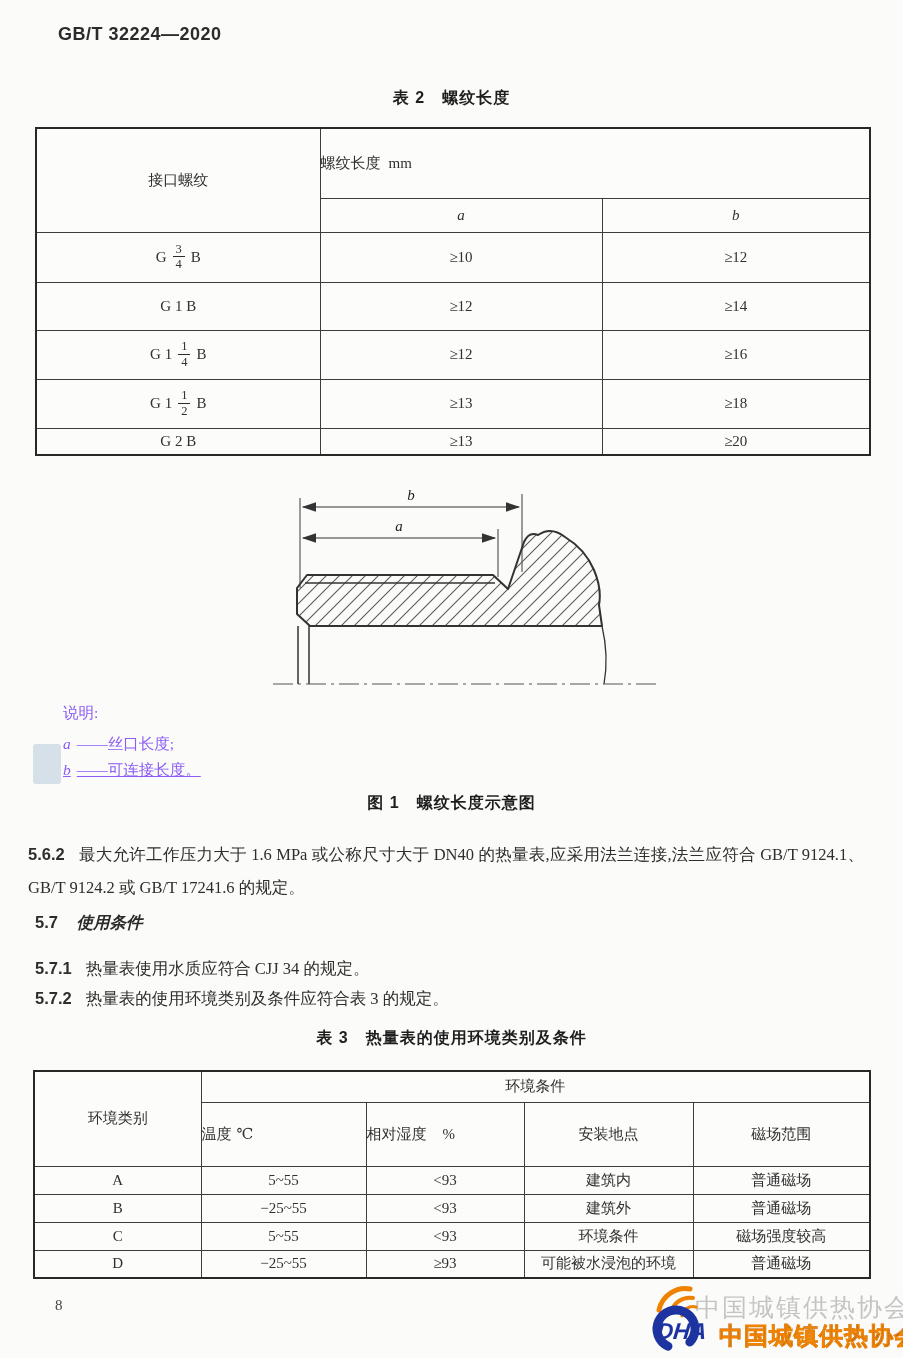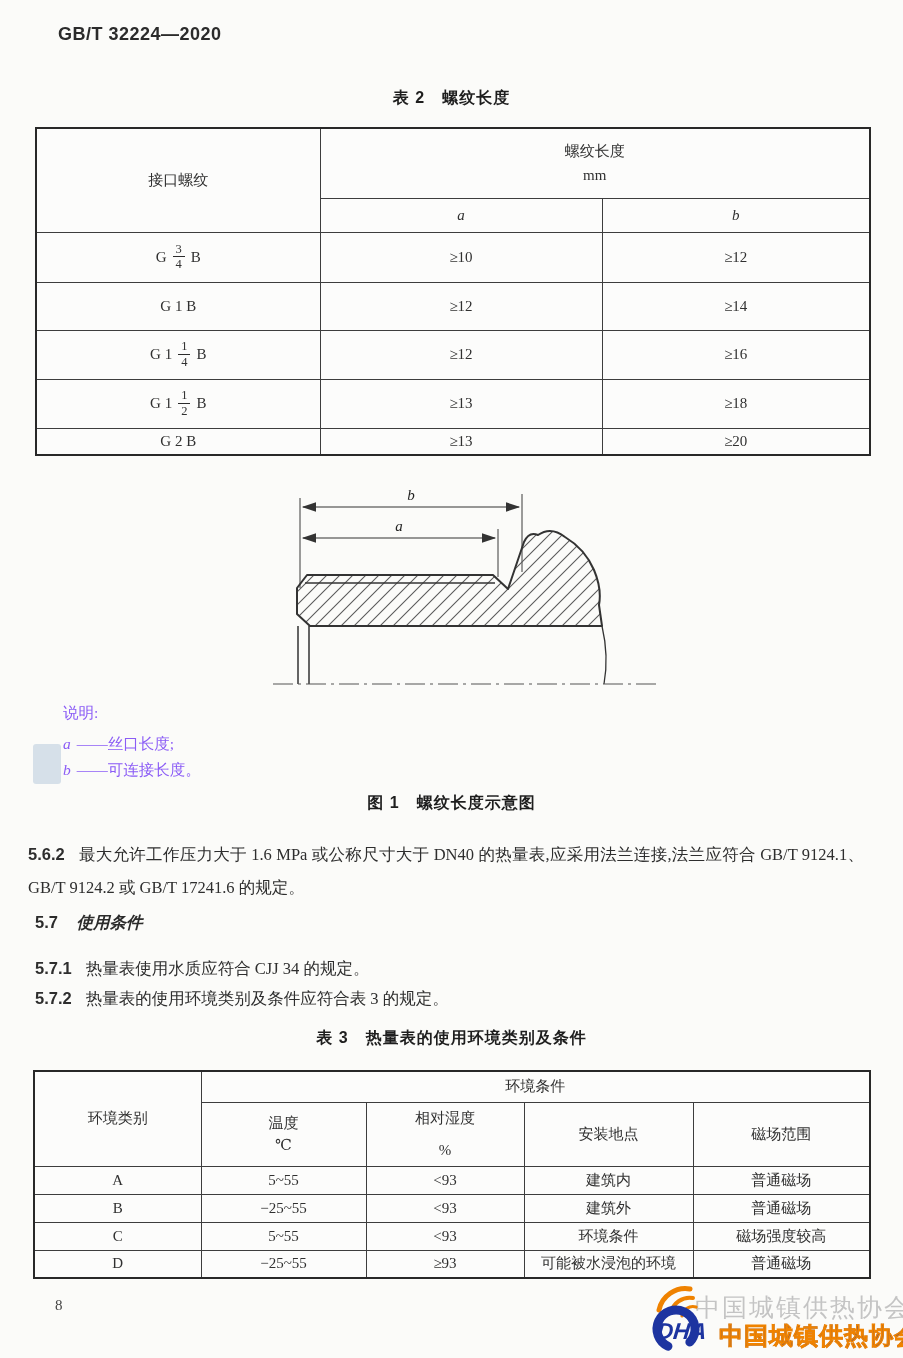--- a/index.html
+++ b/index.html
@@ -10,21 +10,21 @@
   }
   .abs{position:absolute;}
   .hei{font-family:"Liberation Sans","DejaVu Sans",sans-serif;font-weight:bold;}
   .center{left:0;width:903px;text-align:center;}
   
   table.std{border-collapse:collapse;table-layout:fixed;border:2px solid #282828;background:#fcfcfb;}
   table.std td{border:1px solid #3d3d3d;text-align:center;vertical-align:middle;
     font-size:15px;padding:0;color:#303030;}
   td.bb{border-bottom-width:2px;}
   .it{font-style:italic;font-family:"Liberation Serif",serif;font-size:16px;}
-  .stack{display:flex;flex-direction:column;gap:8px;align-items:center;line-height:1.1;}
+  .stack{display:flex;flex-direction:row;gap:8px;align-items:flex-end;line-height:1.1;}
   .tj{display:inline-flex;align-items:center;gap:3px;justify-content:center;}
   .frac{display:inline-flex;flex-direction:column;align-items:center;line-height:1.05;
     font-size:12.5px;margin:0 3px;}
   .frac .den{border-top:1px solid #2b2b2b;padding:1px 3px 0;}
   
   .para{font-size:16.5px;line-height:33px;text-align:justify;color:#2e2e2e;}
   .secnum{font-family:"Liberation Sans","DejaVu Sans",sans-serif;font-weight:bold;margin-right:14px;}
   .legend-line{font-size:15.5px;color:#8b5cf6;}
   .legend-line .sym{font-style:italic;margin-right:6px;}
   .caption{font-size:16px;letter-spacing:1px;color:#1e1e1e;}
@@ -145,21 +145,21 @@
 
     <path d="M18,206 L402,206" stroke="#555" stroke-width="1.1" stroke-dasharray="20 5 3 5" fill="none"></path>
   </svg>
 
   <div class="abs watermark" style="left:33px;top:744px;width:28px;height:40px;"></div>
 
   <div class="abs legend-line" style="left:63px;top:703px;">说明:</div>
   <div class="abs legend-line" style="left:63px;top:734px;">
     <span class="sym">a</span><span>——丝口长度;</span>
   </div>
-  <div class="abs legend-line" style="left:63px;top:760px;">
+  <div class="abs legend-line" style="left:63px;top:760px;text-decoration:underline;">
     <span class="sym">b</span><span>——可连接长度。</span>
   </div>
 
   <div class="abs center hei caption" style="top:793px;">图 1　螺纹长度示意图</div>
 
   <div class="abs para" style="left:28px;top:838px;width:836px;">
     <span class="secnum">5.6.2</span><span>最大允许工作压力大于 1.6 MPa 或公称尺寸大于 DN40 的热量表,应采用法兰连接,法兰应符合 GB/T 9124.1、GB/T 9124.2 或 GB/T 17241.6 的规定。</span>
   </div>
 
   <div class="abs hei" style="left:35px;top:912px;font-size:16.5px;">

